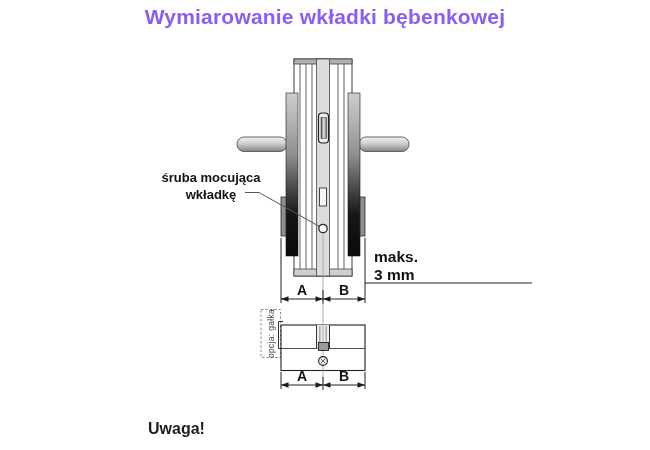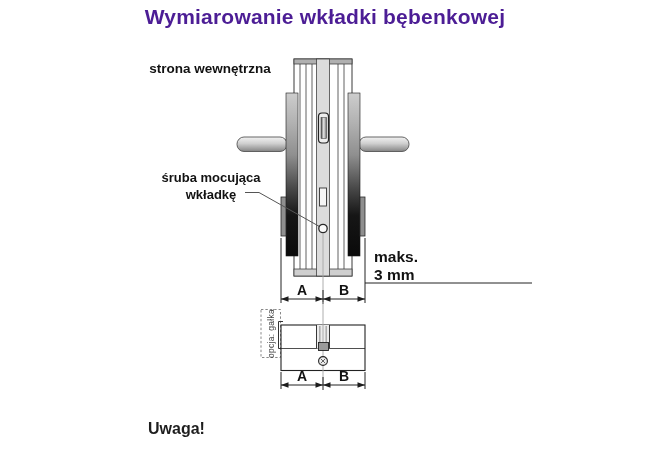--- a/index.html
+++ b/index.html
@@ -1,40 +1,39 @@
 <!DOCTYPE html>
 <html><head>
 <meta charset="utf-8">
 <style>
   html,body{margin:0;padding:0;background:#fff;}
   .canvas{position:relative;width:650px;height:450px;background:#ffffff;overflow:hidden;
           font-family:"Liberation Sans",sans-serif;color:#161616;}
   .title{position:absolute;top:5px;left:0;width:650px;text-align:center;
-         font-size:21px;font-weight:bold;letter-spacing:.2px;color:#4c1d95;}
+         font-size:21px;font-weight:bold;letter-spacing:.2px;color:#8b5cf6;}
   .side-label{position:absolute;top:61px;width:130px;text-align:center;
               font-size:13.5px;font-weight:bold;color:#121212;}
   .side-label.inner{left:145px;}
   .side-label.outer{left:371px;}
   .notes{position:absolute;left:148px;top:393px;font-size:11.2px;line-height:14.5px;
          color:#1e1e1e;white-space:pre-wrap;}
   .notes .head{font-weight:bold;font-size:16px;}
   svg{position:absolute;left:0;top:0;}
   svg text{font-family:"Liberation Sans",sans-serif;fill:#121212;}
   .callout{font-size:13px;font-weight:bold;}
   .big{font-size:15.5px;font-weight:bold;}
   .dim{font-size:14px;font-weight:bold;}
   .knob{font-size:8.5px;font-weight:normal;fill:#444;letter-spacing:.3px;}
 </style>
 </head>
 <body>
 
 <div class="canvas">
 
   <div class="title">Wymiarowanie wkładki bębenkowej</div>
-  <div class="side-label inner">strona wewnętrzna</div>
 
   <svg width="650" height="450" viewBox="0 0 650 450">
     <defs>
       <linearGradient id="gShield" x1="0" y1="0" x2="0" y2="1">
         <stop offset="0" stop-color="#cdcdcd"></stop>
           <stop offset="0.18" stop-color="#b2b2b2"></stop>
         <stop offset="0.38" stop-color="#8f8f8f"></stop>
           <stop offset="0.58" stop-color="#4a4a4a"></stop>
         <stop offset="0.75" stop-color="#161616"></stop>
           <stop offset="1" stop-color="#0a0a0a"></stop>

